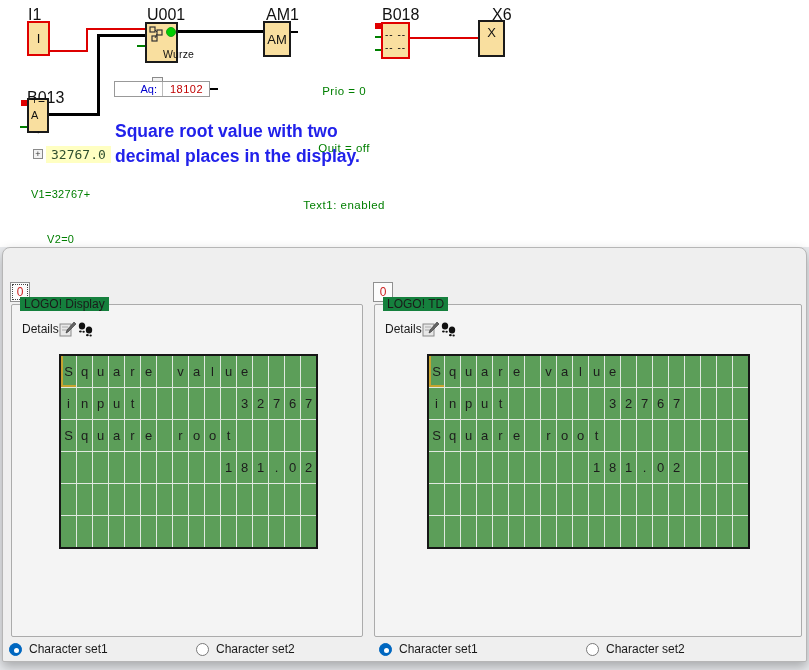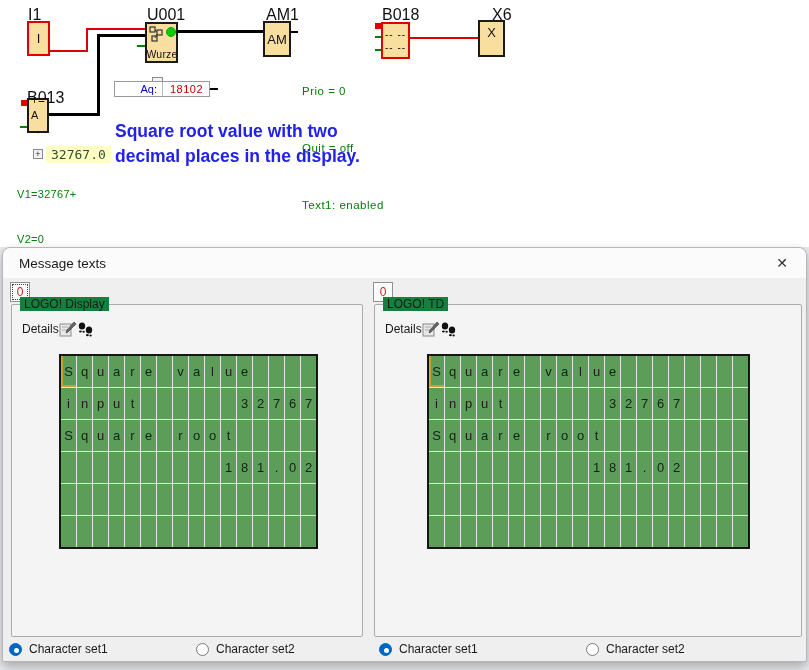--- a/index.html
+++ b/index.html
@@ -18,39 +18,39 @@
     display:flex; align-items:center; justify-content:center;
     font-size:13px; color:#111;
   }
   .block.red-border { border-color:#E00000; }
   .wire { position:absolute; }
   .wire.red { background:#DD0000; }
   .wire.black { background:#000; }
   .wire.green { background:#008000; }
   .flag { position:absolute; width:6px; height:6px; background:#E00000; }
   .led { position:absolute; width:10px; height:10px; border-radius:50%; background:#00CE00; border:1px solid #18A018; }
-  .u001-inner { display:flex; flex-direction:column; align-items:flex-start; width:100%; height:100%; padding:2px 1px 1px 2px; }
+  .u001-inner { display:flex; flex-direction:row; align-items:flex-start; width:100%; height:100%; padding:2px 1px 1px 2px; }
   .u001-name { font-size:10.5px; margin-top:auto; align-self:center; letter-spacing:0.2px; }
   .b018-lines { font-size:10px; line-height:13px; letter-spacing:1px; text-align:center; }
   .b013-inner { font-size:12px; line-height:15px; text-align:left; padding-left:2px; width:100%; }
   .mini-btn {
     position:absolute; width:11px; height:11px; background:#f2f2f2; border:1px solid #8a8a8a;
     font-size:9px; line-height:8px; text-align:center; color:#333;
   }
   .aq-box {
     position:absolute; left:114px; top:81px; width:96px; height:16px;
     background:#fff; border:1px solid #999; display:flex; align-items:center; font-size:11px;
   }
   .aq-label { width:48px; text-align:right; padding-right:5px; color:#0000CC; border-right:1px solid #bbb; height:100%; line-height:14px; }
   .aq-value { padding-left:7px; color:#C00000; letter-spacing:0.5px; }
   .ref-value {
     position:absolute; left:46px; top:146px; background:#FFFFC2; padding:1px 5px;
     font-family:"DejaVu Sans Mono", monospace; font-size:13px; color:#2F4F2F;
   }
-  .green-params { position:absolute; color:#007F00; font-size:11px; line-height:15px; letter-spacing:0.3px; white-space:pre; }
+  .green-params { position:absolute; color:#007F00; font-size:11px; line-height:15px; letter-spacing:0.3px; white-space:pre;text-align:center; }
   .am-params { left:302px; top:44px; font-size:11.5px; line-height:19px; letter-spacing:0.5px; }
   .b013-params { left:17px; top:157px; }
   .comment {
     position:absolute; left:115px; top:119px; color:#2121EA; font-size:17.5px;
     font-weight:bold; line-height:25px; white-space:nowrap;
   }
   
   .dialog {
     position:absolute; left:2px; top:247px; width:805px; height:415px;
     background:#efefef; border:1px solid #b6b6b6; border-radius:8px 8px 2px 2px;
@@ -194,24 +194,20 @@
     <div>((32767+0)+0)+0</div>
   </div>
 
   <div class="comment">
     <div>Square root value with two</div>
     <div>decimal places in the display.</div>
   </div>
 </div>
 
 <div class="dialog">
-  <div class="titlebar">
-    <span class="title">Message texts</span>
-    <span class="close-btn">✕</span>
-  </div>
 
   <div class="tab focused" style="left:7px">0</div>
   <div class="tab" style="left:370px">0</div>
 
   <div class="groupbox" style="left:8px;width:352px">
     <span class="gb-title">LOGO! Display</span>
     <div class="details-row">
       <span>Details</span>
       <span class="icon-btn">
         <svg width="17" height="16" viewBox="0 0 17 16">

